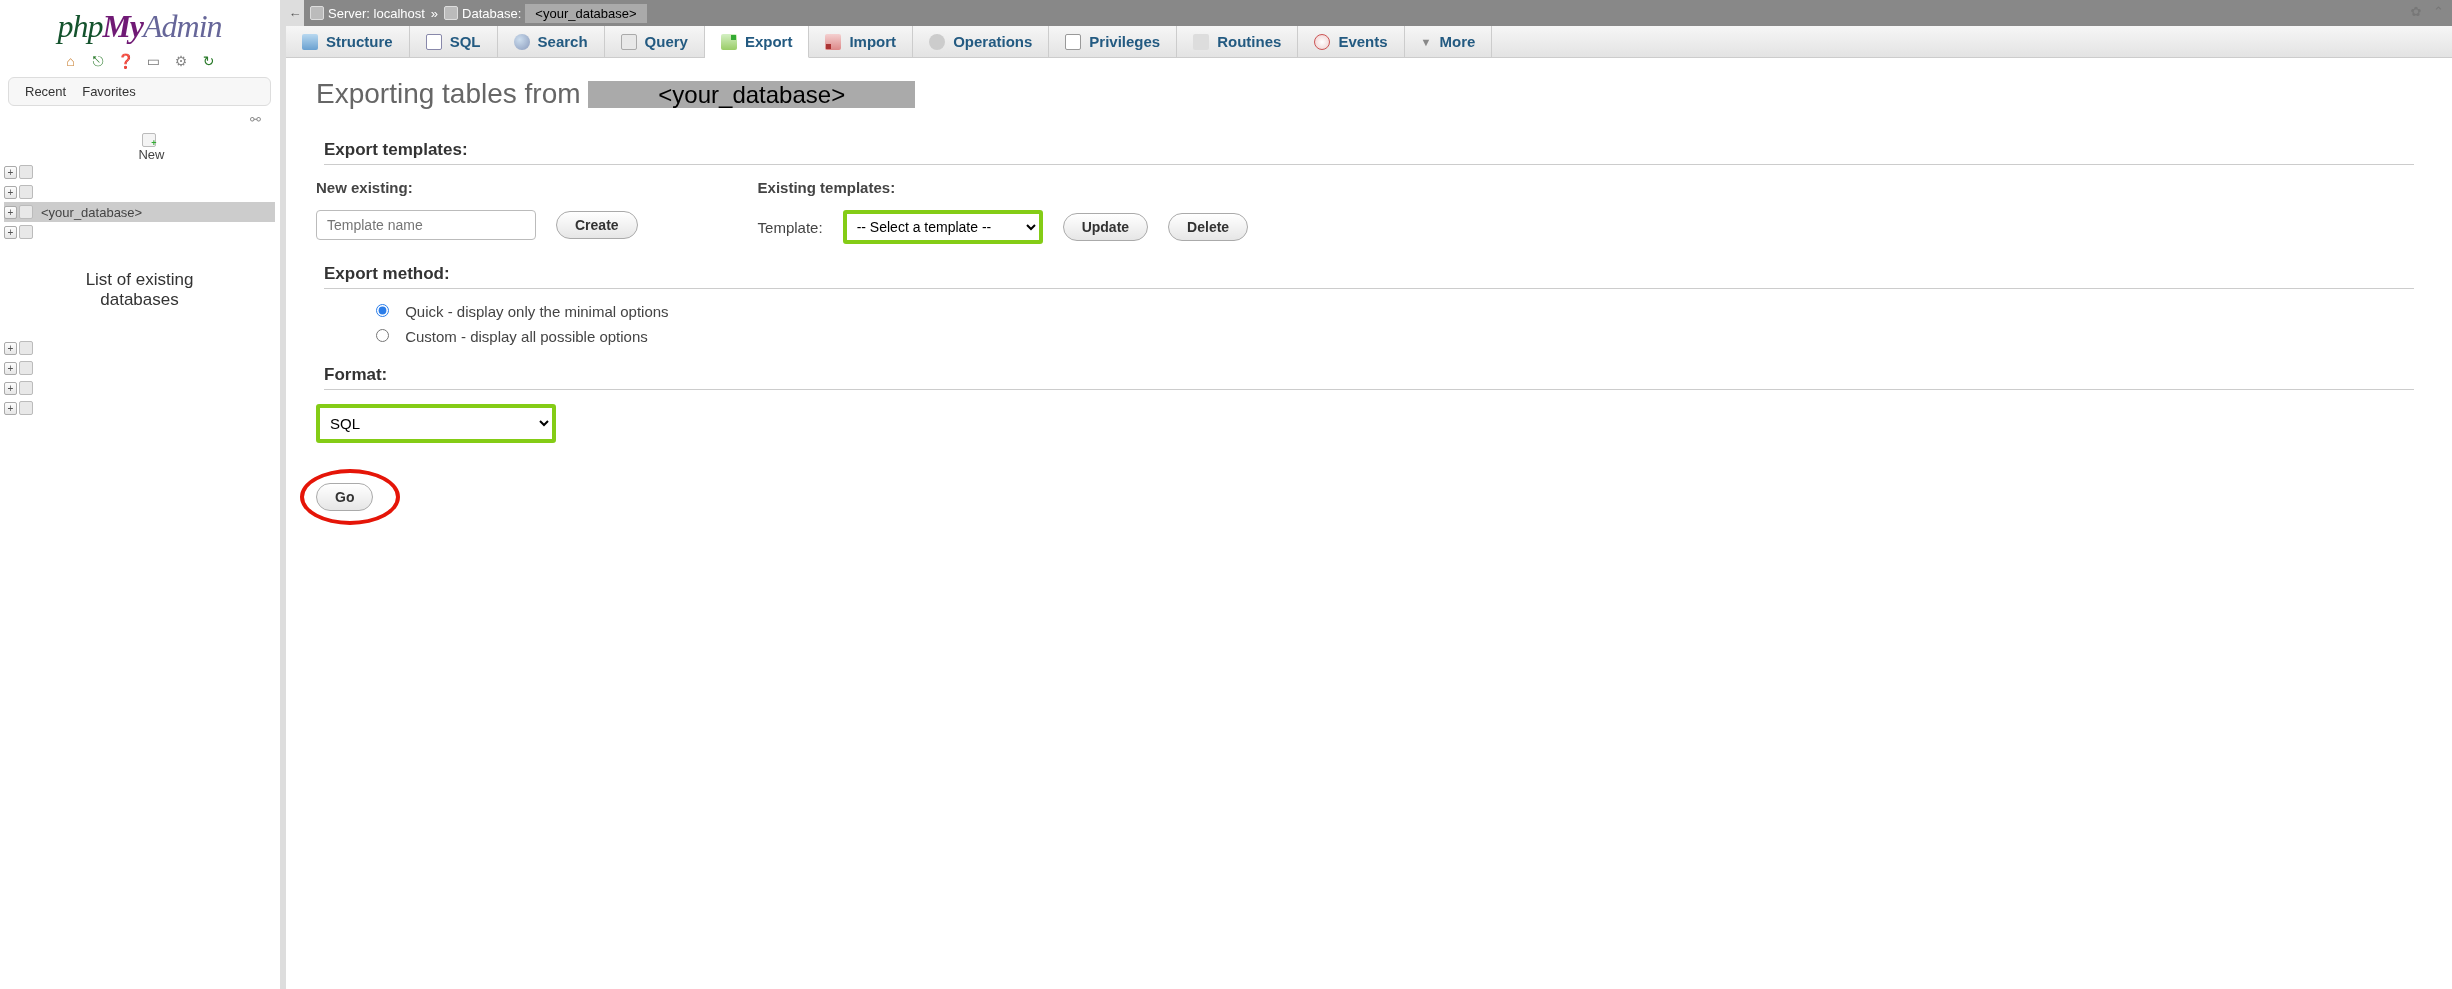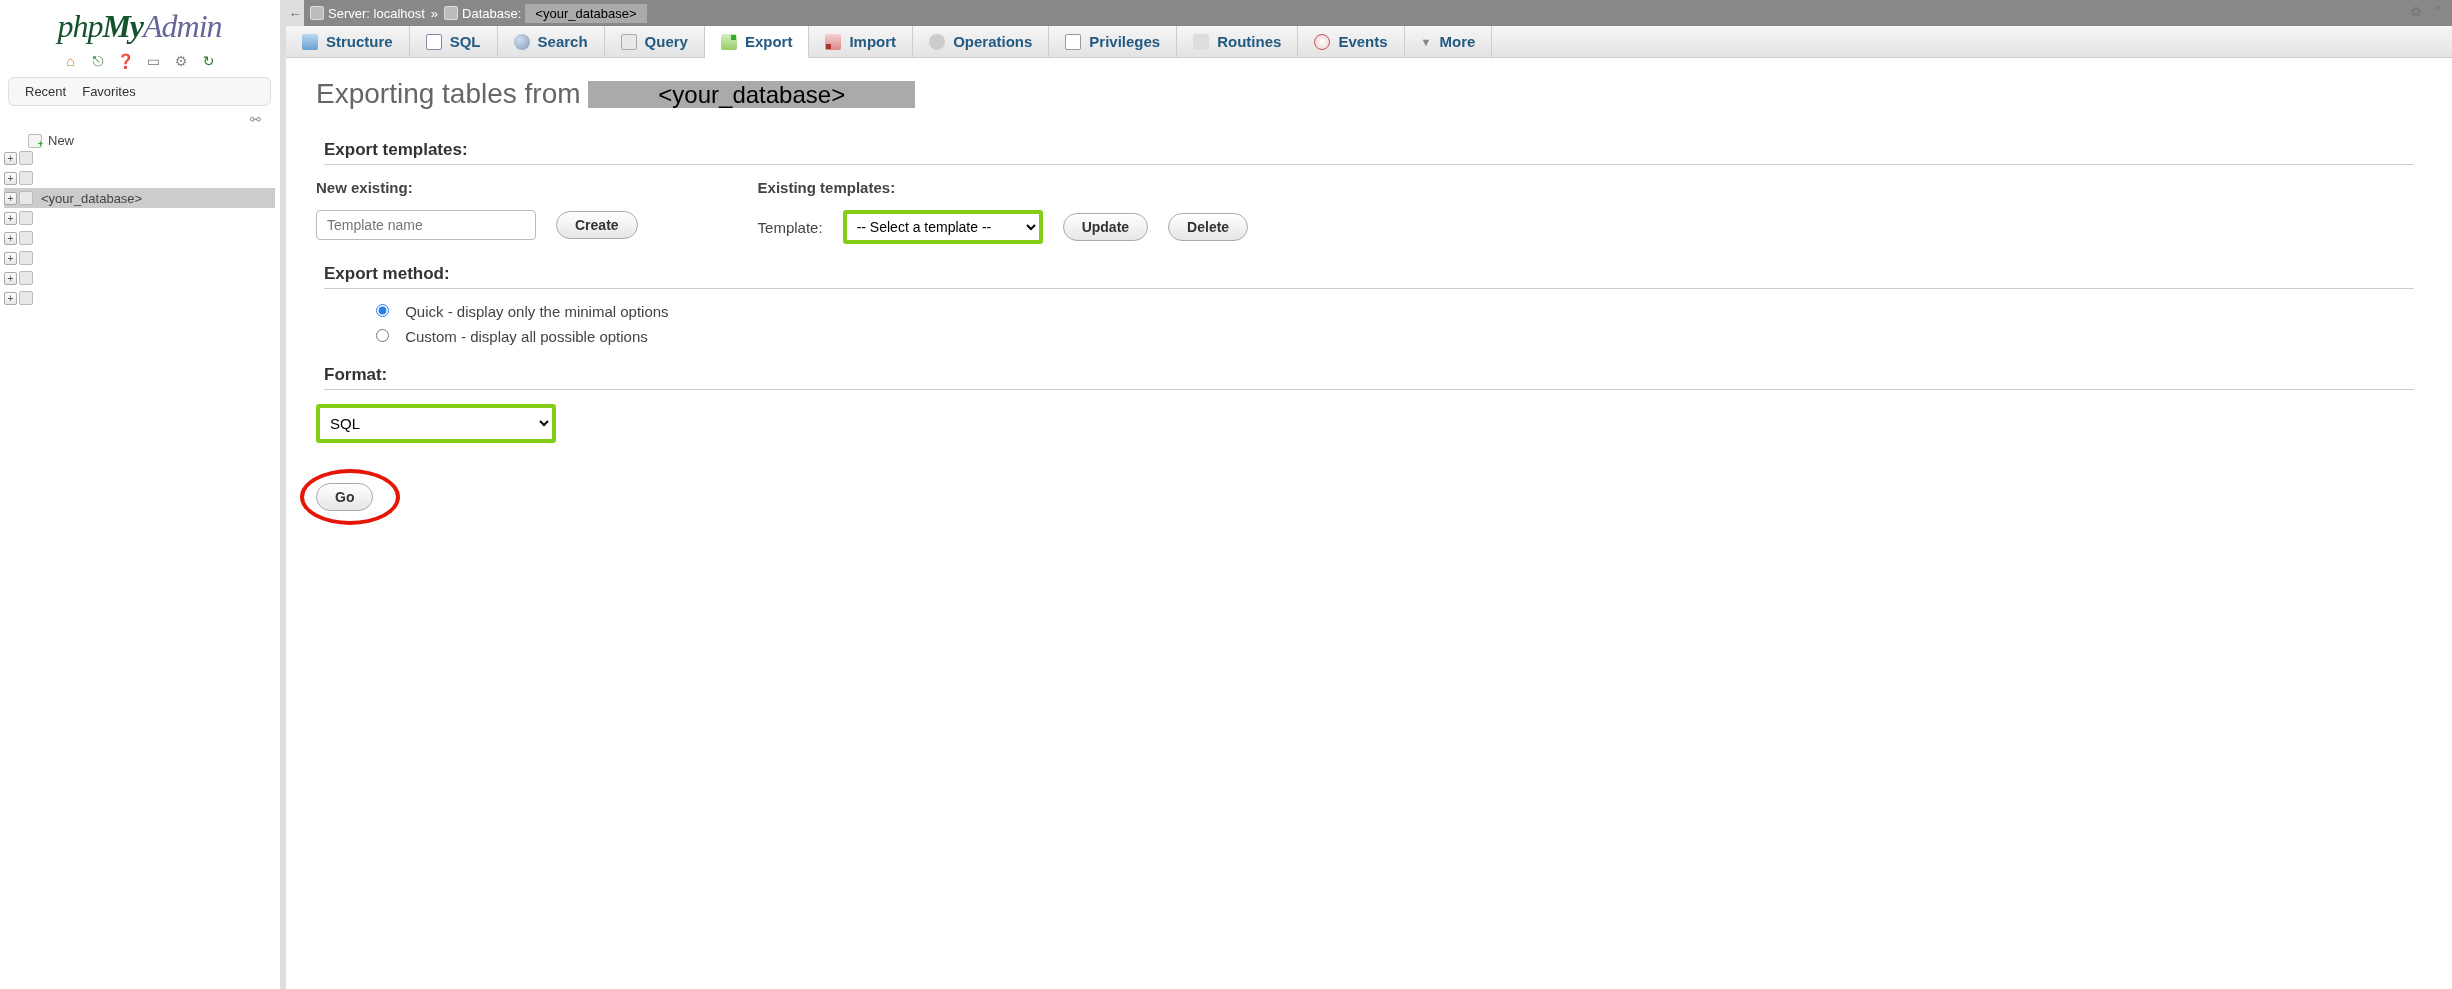--- a/index.html
+++ b/index.html
@@ -7,40 +7,40 @@
 
 
 .app { display: flex; width: 100%; height: 100vh; }
 .sidebar { width: 280px; min-width: 280px; background: #fff; border-right: 1px solid #fff; }
 .main { flex: 1; position: relative; }
 
 
 .logo-wrap { text-align: center; padding: 8px 0 4px; }
 .logo-wrap .logo-text { font-family: Georgia, serif; font-size: 32px; letter-spacing: -1px; font-style: italic; }
 .logo-php { color: #14532d; font-weight: normal; }
-.logo-my { color: #14532d; font-weight: bold; }
+.logo-my { color: #701a75; font-weight: bold; }
 .logo-admin { color: #666699; font-weight: normal; }
 
 
 .icon-row { text-align: center; padding: 4px 0 8px; }
 .icon-row span { display: inline-block; width: 16px; height: 16px; margin: 0 4px; font-size: 14px; line-height: 16px; cursor: pointer; }
 
 
 .recent-fav { display: flex; padding: 4px 8px; border: 1px solid #ddd; border-radius: 6px; margin: 0 8px 4px; background: #f7f7f7; align-items: flex-end; }
 .recent-fav div { padding: 2px 8px; font-size: 13px; cursor: pointer; color: #333; }
 
 
 .link-icon-wrap { text-align: right; padding: 2px 18px 6px; color: #888; }
 
 
 .tree { padding: 0 4px; }
 .tree-item { display: flex; align-items: center; padding: 1px 0; min-height: 20px; }
 .tree-box { display: inline-block; width: 13px; height: 13px; border: 1px solid #aaa; background: linear-gradient(#fdfdfd,#e6e6e6); border-radius: 2px; margin-right: 2px; text-align: center; font-size: 10px; line-height: 11px; color: #555; cursor: pointer; }
 .tree-db-icon { display: inline-block; width: 14px; height: 14px; background: #e8e8e8; border: 1px solid #bbb; border-radius: 2px; margin-right: 4px; }
-.tree-new { display: flex; align-items: center; padding-left: 24px; }
+.tree-new { display: flex; align-items: center; padding-left: 24px; flex-direction: column; }
 .tree-new-icon { display:inline-block; width:14px; height:14px; border:1px solid #bbb; border-radius:2px; background:#f4f4f4; margin-right:6px; position:relative; }
 .tree-new-icon::after{content:"+"; position:absolute; right:-2px; bottom:-2px; font-size:9px; color:#3a3; font-weight:bold;}
 .tree-item.selected { background: #ccc; }
 .tree-item .label { padding: 0 4px; cursor: pointer; }
 .tree-caption { text-align:center; margin: 28px 0; font-size: 17px; color: #333; }
 
 
 .breadcrumb { background: #888; color: #fff; display: flex; align-items: center; height: 26px; padding: 0 6px; position: relative; }
 .breadcrumb .back { display:inline-block; width:18px; text-align:center; cursor:pointer; color:#555; background:#ddd; height:26px; line-height:26px; margin-right:6px; margin-left:-6px; }
 .breadcrumb .bc-icon { display:inline-block; width:14px; height:14px; background:#bbb; border:1px solid #ddd; border-radius:2px; margin-right:4px; }
@@ -144,20 +144,24 @@
       <div class="tree-item selected">
         <span class="tree-box">+</span>
         <span class="tree-db-icon"></span>
         <span class="label">&lt;your_database&gt;</span>
       </div>
       <div class="tree-item">
         <span class="tree-box">+</span>
         <span class="tree-db-icon"></span>
       </div>
 
+      <div class="tree-caption">
+        <div>List of existing</div>
+        <div>databases</div>
+      </div>
 
       <div class="tree-item">
         <span class="tree-box">+</span>
         <span class="tree-db-icon"></span>
       </div>
       <div class="tree-item">
         <span class="tree-box">+</span>
         <span class="tree-db-icon"></span>
       </div>
       <div class="tree-item">

